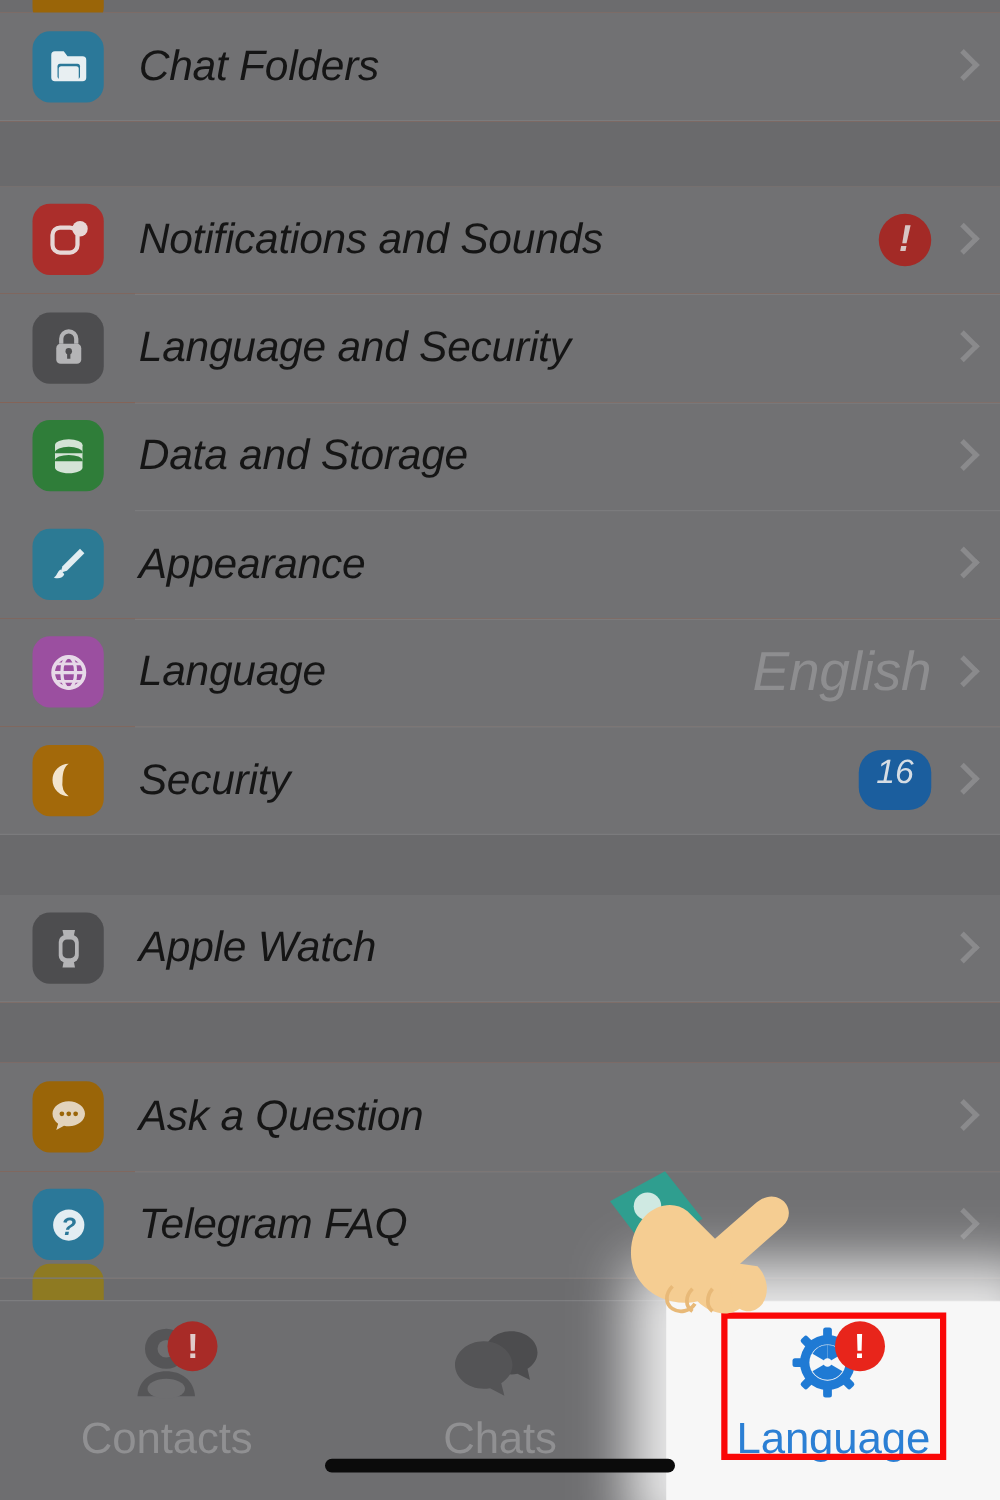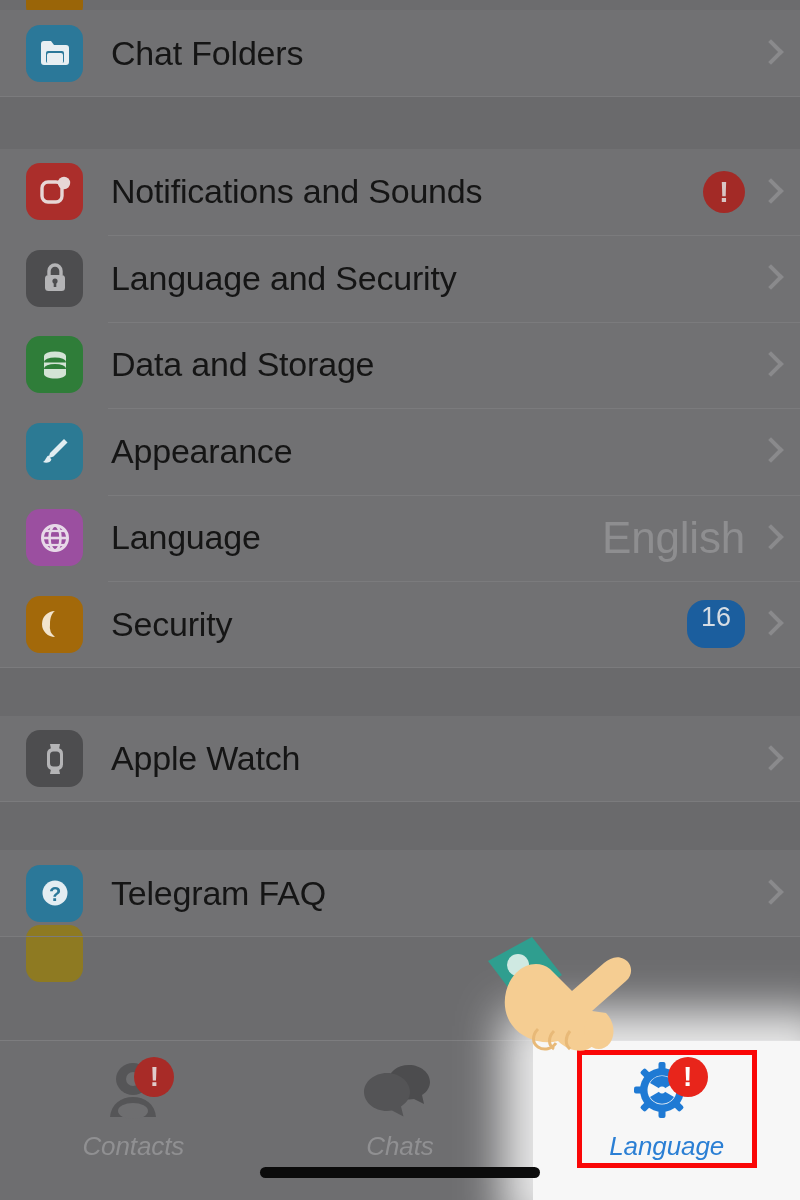--- a/index.html
+++ b/index.html
@@ -12,21 +12,21 @@
   #screen {
     position: relative;
     width: 800px; height: 1200px;
     background: #6c6c6e;
     overflow: hidden;
   }
 
   
   .list { position: absolute; left: 0; top: 0; width: 800px; }
   .gap { background: #6a6a6c; width: 100%; }
-  .group { background: #c2410c; width: 100%; position: relative; }
+  .group { background: #c2410c; width: 100%; position: relative; font-style: italic; }
 
   .row {
     position: relative;
     height: 86.5px;
     display: flex;
     align-items: center;
     padding-left: 26px;
     background: #717173;
   }
   .row + .row::before {
@@ -140,24 +140,23 @@
   .tab {
     flex: 1;
     display: flex; flex-direction: column;
     align-items: center; justify-content: flex-start;
     padding-top: 20px;
     position: relative;
   }
   .tab-icon-wrap { position: relative; width: 74px; height: 62px; }
   .tab-label {
     margin-top: 8px;
-    font-size: 26px;
+    font-size: 35px;
     color: #909092;
     letter-spacing: -0.1px;
-    font-style: italic;
   }
   .tab-badge {
     position: absolute;
     right: -4px; top: -4px;
     width: 40px; height: 40px;
     border-radius: 50%;
     background: #a82b27;
     color: #e0cccb;
     display: flex; align-items: center; justify-content: center;
     font-size: 28px; font-weight: bold; line-height: 1;
@@ -335,20 +334,34 @@
         <div class="row-label">Apple Watch</div>
         <div class="row-right">
           <div class="chev"></div>
         </div>
       </div>
     </div>
 
     <div class="gap" style="height:48px;"></div>
 
     <div class="group">
+      <div class="row">
+        <div class="icon-tile" style="background:#9a6508;">
+          <svg width="34" height="32" viewBox="0 0 34 32">
+              <path d="M17 4c7.2 0 13 4.5 13 10s-5.8 10-13 10c-1.3 0-2.6-.15-3.8-.43L7 27l1.5-5.1C5.8 20.1 4 17.2 4 14 4 8.5 9.8 4 17 4z" fill="#e2d3bc"></path>
+              <circle cx="11.5" cy="14" r="1.9" fill="#9a6508"></circle>
+              <circle cx="17" cy="14" r="1.9" fill="#9a6508"></circle>
+              <circle cx="22.5" cy="14" r="1.9" fill="#9a6508"></circle>
+            </svg>
+        </div>
+        <div class="row-label">Ask a Question</div>
+        <div class="row-right">
+          <div class="chev"></div>
+        </div>
+      </div>
 
       <div class="row">
         <div class="icon-tile" style="background:#2b7899;">
           <svg width="34" height="34" viewBox="0 0 34 34">
               <circle cx="17" cy="17" r="12.5" fill="#e3edf2"></circle>
               <text x="17" y="25" font-family="Liberation Sans, sans-serif" font-size="20" font-weight="bold" fill="#2b7899" text-anchor="middle">?</text>
             </svg>
         </div>
         <div class="row-label">Telegram FAQ</div>
         <div class="row-right">

